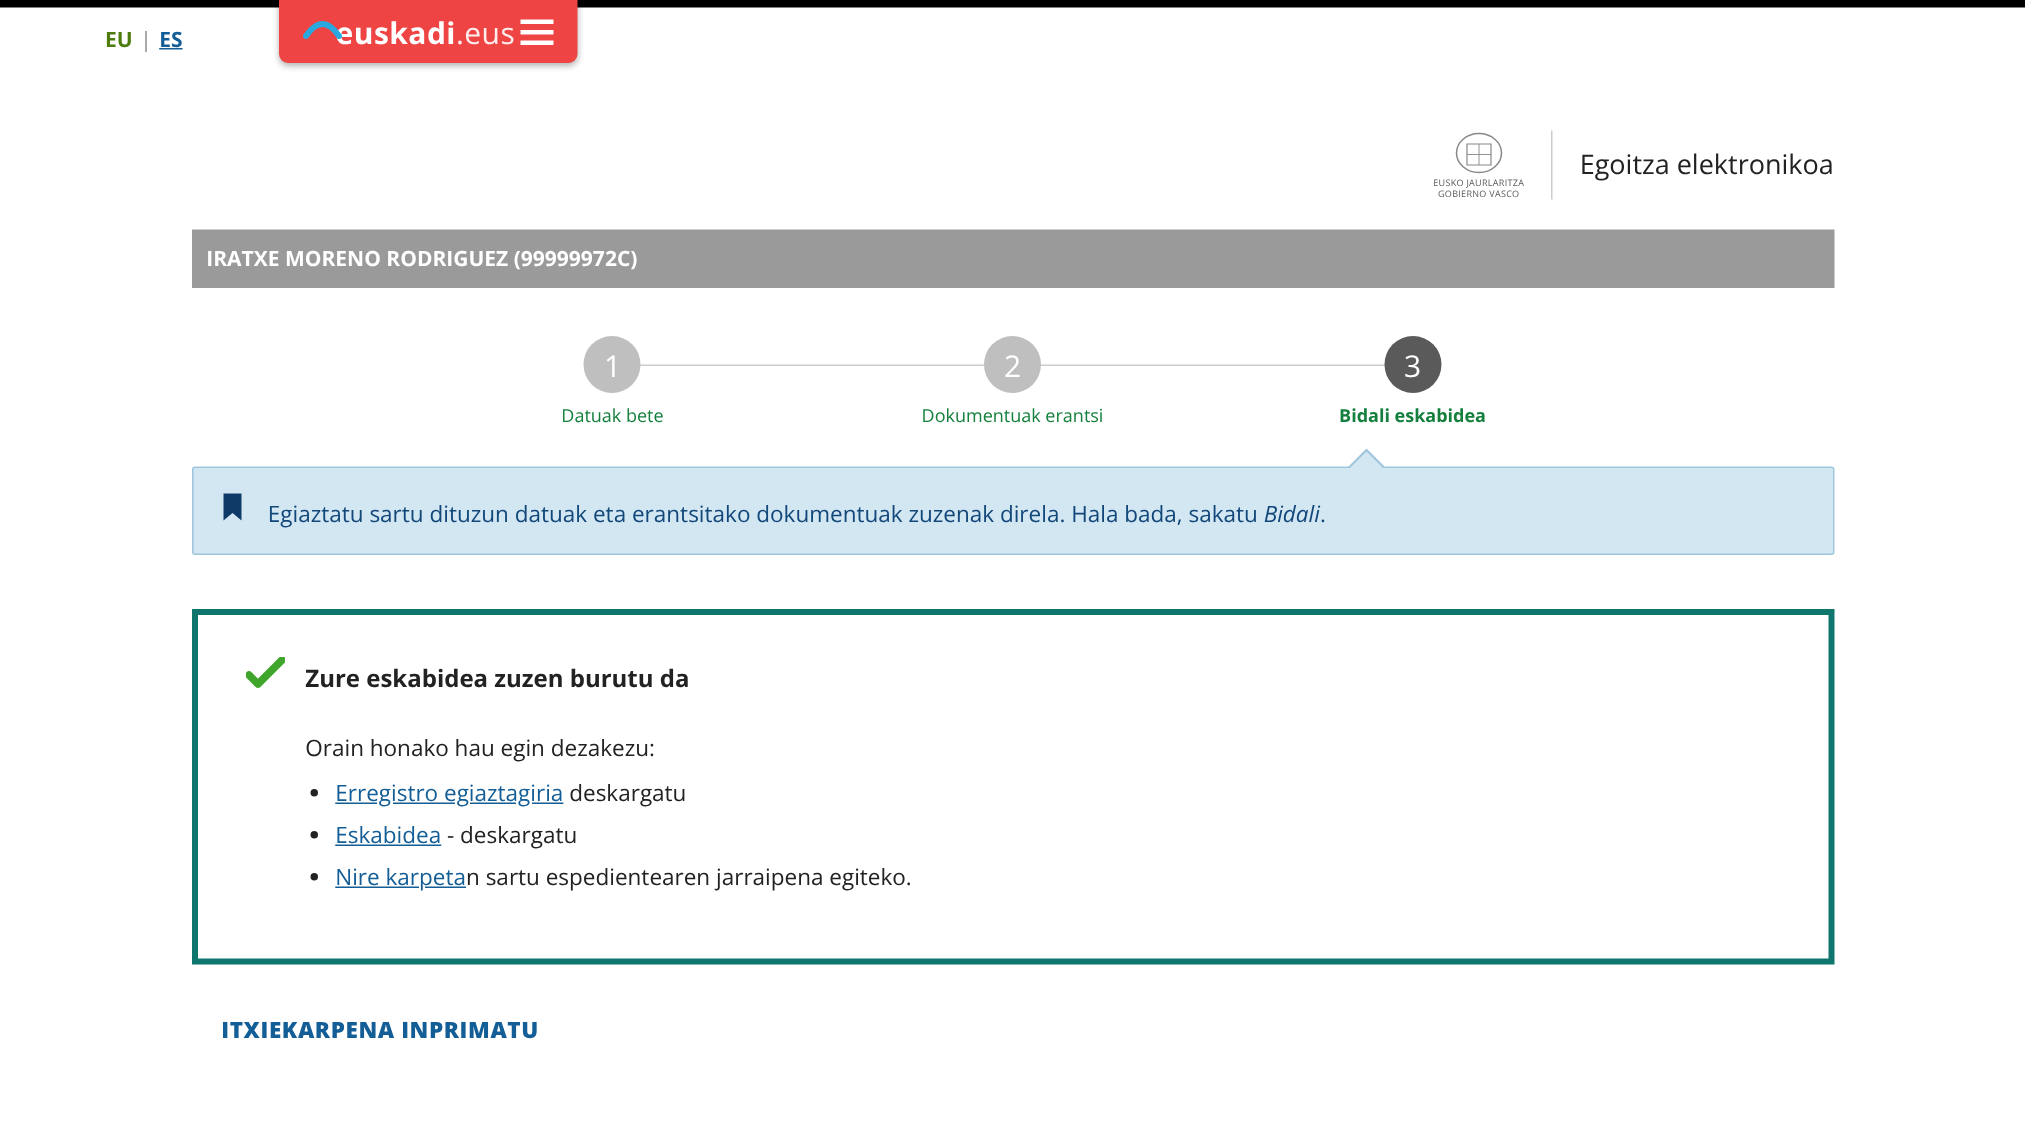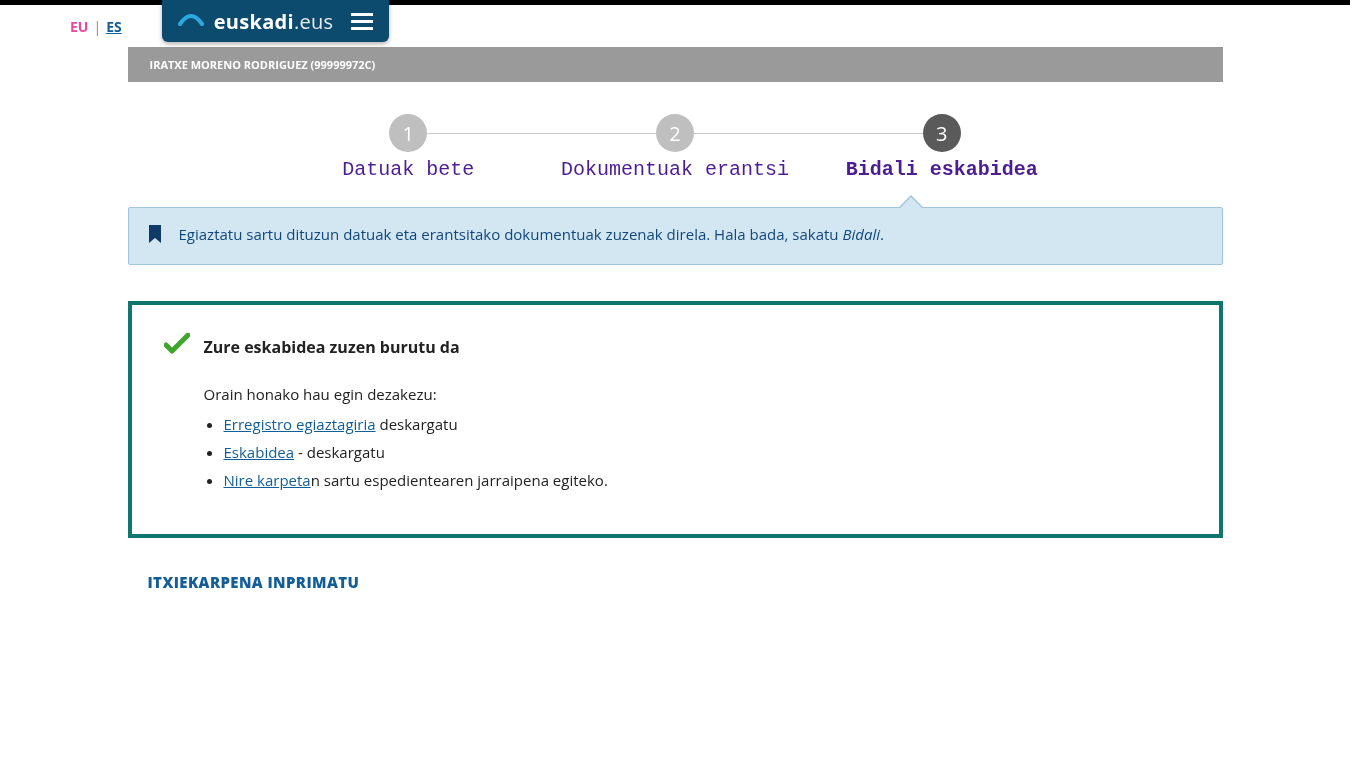--- a/index.html
+++ b/index.html
@@ -5,27 +5,27 @@
   * { box-sizing: border-box; margin: 0; padding: 0; }
   body { font-family: "Open Sans", Arial, sans-serif; background: #fff; color: #222; width: 1350px; }
   .top-black { height: 5px; background: #000; }
   .header-row {
     display: flex; align-items: center;
     padding: 0 70px; height: 42px; position: relative;
   }
   .lang { display: flex; gap: 5px; align-items: center; font-size: 14px; }
   .lang a { text-decoration: none; font-weight: 700; }
   .lang a.active { color: #135e96; text-decoration: underline; }
-  .lang a.inactive { color: #ec4899; }
+  .lang a.inactive { color: #4d7c0f; }
   .lang-sep { color: #888; }
   .nav-links { margin-left: auto; display: flex; gap: 50px; align-items: center; }
   .nav-links a { color: #135e96; font-weight: 700; font-size: 14px; text-decoration: none; letter-spacing: .3px; }
   .brand-box {
-    margin-left: 40px; background: #0c4a6e; color: #fff;
-    height: 42px; display: flex; align-items: center; padding: 0 16px; gap: 14px;
+    margin-left: 64px; background: #ef4444; color: #fff;
+    height: 42px; display: flex; align-items: center; padding: 0 16px; gap: 0;
     border-radius: 0 0 6px 6px; position: relative; top: -5px;
     box-shadow: 0 2px 4px rgba(0,0,0,.3);
   }
   .brand-arc {
     display: inline-block; width: 22px; height: 22px; position: relative;
   }
   .brand-arc svg { display: block; }
   .brand-text { font-size: 20px; font-weight: 700; letter-spacing: .3px; }
   .brand-text .eus { font-weight: 400; opacity: .9; }
   .hamburger { display: flex; flex-direction: column; gap: 4px; margin-left: 4px; cursor: pointer; }
@@ -35,41 +35,41 @@
   .logo-row { display: flex; justify-content: flex-end; align-items: center; gap: 18px; margin: 40px 0 20px; }
   .logo-row .sep { width: 1px; height: 46px; background: #ccc; }
   .ej-logo { text-align: center; }
   .ej-logo svg { display: block; margin: 0 auto 2px; }
   .ej-logo .t1 { font-size: 6px; color: #5a5a5a; letter-spacing: .2px; line-height: 1.1; }
   .egoitza { font-size: 18px; color: #222; }
 
   h1.page-title { font-size: 28px; font-weight: 800; margin-bottom: 18px; }
 
   .user-bar {
-    background: #9a9a9a; color: #fff; font-weight: 700; font-size: 11px;
-    padding: 10px 22px;
+    background: #9a9a9a; color: #fff; font-weight: 700; font-size: 14px;
+    padding: 10px 10px;
   }
 
   .stepper { display: flex; justify-content: center; align-items: flex-start; gap: 0; margin: 32px auto 26px; position: relative; width: 800px; }
   .step { flex: 1; text-align: center; position: relative; }
   .step:not(:last-child)::after {
     content: ""; position: absolute; top: 19px; left: 50%; width: 100%; height: 1px; background: #ccc; z-index: 0;
   }
   .step .circle {
     width: 38px; height: 38px; border-radius: 50%; display: inline-flex; align-items: center; justify-content: center;
     font-size: 20px; color: #fff; position: relative; z-index: 1;
   }
   .step.inactive .circle { background: #bfbfbf; }
   .step.active .circle { background: #5a5a5a; }
-  .step-label { margin-top: 6px; font-size: 20px; color: #4c1d95; font-family: Liberation Mono, monospace; }
+  .step-label { margin-top: 6px; font-size: 12px; color: #15803d; }
   .step.active .step-label { font-weight: 700; }
 
   .info-banner {
     background: #d3e7f3; border: 1px solid #9fc5dd; color: #12477a;
-    padding: 16px 18px; display: flex; align-items: flex-start; gap: 16px;
+    padding: 16px 18px; display: flex; align-items: flex-end; gap: 16px;
     border-radius: 2px; font-size: 15px; position: relative;
   }
   .info-banner .bookmark { color: #0f3a68; flex-shrink: 0; }
   .info-banner em { font-style: italic; }
   .pointer-wrap { position: relative; }
   .pointer-wrap::before {
     content: ""; position: absolute; top: -10px; right: 300px; width: 0; height: 0;
     border-left: 12px solid transparent; border-right: 12px solid transparent;
     border-bottom: 12px solid #d3e7f3; z-index: 2;
   }
@@ -120,20 +120,33 @@
     <div class="hamburger">
       <span></span>
         <span></span>
         <span></span>
     </div>
   </div>
 </div>
 
 <div class="container">
 
+  <div class="logo-row">
+    <div class="ej-logo">
+      <svg width="36" height="30" viewBox="0 0 36 30">
+        <ellipse cx="18" cy="15" rx="15" ry="13" fill="none" stroke="#888" stroke-width="1"></ellipse>
+        <path d="M10 9 h16 v14 h-16 z" fill="none" stroke="#888" stroke-width="0.8"></path>
+        <path d="M18 9 v14 M10 16 h16" stroke="#888" stroke-width="0.6"></path>
+      </svg>
+      <div class="t1">EUSKO JAURLARITZA</div>
+      <div class="t1">GOBIERNO VASCO</div>
+    </div>
+    <div class="sep"></div>
+    <div class="egoitza">Egoitza elektronikoa</div>
+  </div>
 
 
   <div class="user-bar">IRATXE MORENO RODRIGUEZ (99999972C)</div>
 
   <div class="stepper">
     <div class="step inactive">
       <div class="circle">1</div>
       <div class="step-label">Datuak bete</div>
     </div>
     <div class="step inactive">

